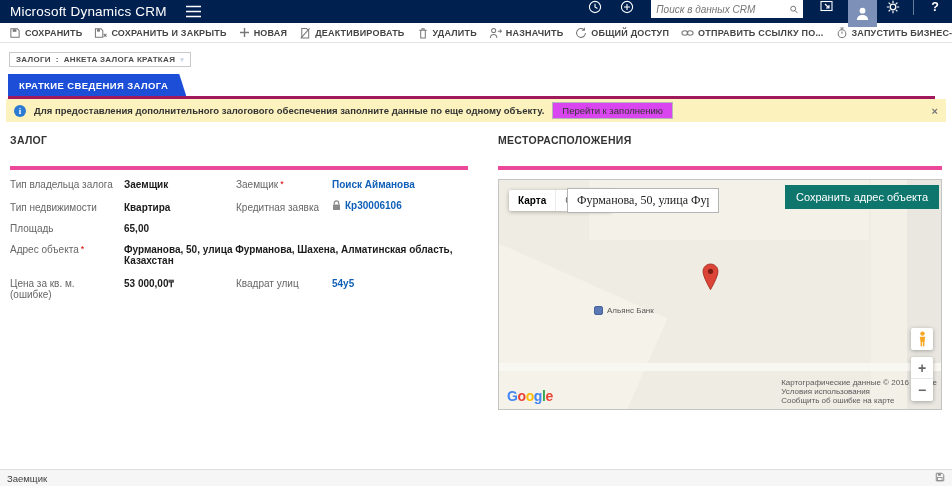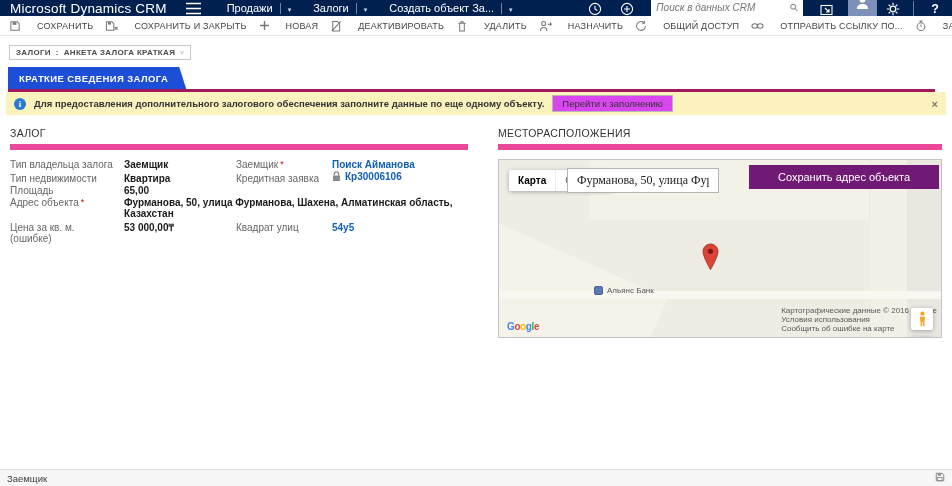--- a/index.html
+++ b/index.html
@@ -1,42 +1,42 @@
 <!DOCTYPE html>
 <html><head>
 <meta charset="utf-8">
 <style>
   * { margin:0; padding:0; box-sizing:border-box; }
   html,body { width:952px; height:486px; overflow:hidden; background:#fff;
               font-family:"Liberation Sans", sans-serif; position:relative; }
 
   
-  .topbar { height:16px; background:#002050; color:#fff; display:flex; align-items:center;
+  .topbar { height:23px; background:#002050; color:#fff; display:flex; align-items:center;
             padding:0 0 0 10px; }
   .brand { font-size:13.5px; letter-spacing:.2px; white-space:nowrap; }
   .hamburger { margin:0 14px 0 18px; display:flex; align-items:center; cursor:pointer; }
   .nav { display:flex; align-items:center; gap:0; font-size:11px; }
   .nav-item { display:flex; align-items:center; gap:7px; padding:0 11px; white-space:nowrap; cursor:pointer; }
   .navsep { width:1px; height:11px; background:rgba(255,255,255,.45); }
   .caret::after { content:"▾"; font-size:7px; color:#cdd6e8; }
-  .top-right { margin-left:auto; display:flex; align-items:flex-end; height:100%; }
+  .top-right { margin-left:auto; display:flex; align-items:flex-start; height:100%; }
   .top-icon { padding:0 9px; display:flex; align-items:center; cursor:pointer; }
   .searchbox { background:#fff; height:18px; width:152px; display:flex; align-items:center;
                padding:0 5px; margin:0 8px; }
   .searchbox input { border:0; outline:0; flex:1; font-size:10px; font-style:italic;
                      color:#444; font-family:"Liberation Sans",sans-serif; background:transparent; }
   .avatar { width:29px; height:27px; background:#7d90b7; display:flex; align-items:center;
             justify-content:center; margin-left:6px; cursor:pointer; }
   .topdiv { width:1px; height:15px; background:rgba(255,255,255,.4); margin:0 4px; }
   .help { font-size:12.5px; font-weight:bold; padding:0 13px; cursor:pointer; }
 
   
   .cmdbar { height:20px; display:flex; align-items:center; padding:0 9px; gap:12px;
             font-size:9px; color:#444; border-bottom:1px solid #e4e4e4; white-space:nowrap; }
-  .cmd { display:flex; align-items:center; gap:16px; cursor:pointer; letter-spacing:.2px; }
+  .cmd { display:flex; align-items:center; gap:4px; cursor:pointer; letter-spacing:.2px;font-weight:bold; }
   .cmd svg { flex:none; }
 
   
   .header { padding:5px 9px 0; }
   .breadcrumb { display:inline-flex; align-items:center; gap:5px; border:1px solid #c8c8c8;
                 font-size:8px; font-weight:bold; color:#4a4a4a; letter-spacing:.3px;
                 padding:2px 6px; cursor:pointer; }
   .title-row { display:flex; align-items:center; gap:10px; margin-top:1px; }
   .page-title { font-size:24px; font-weight:300; color:#404040; letter-spacing:-.2px; }
 
@@ -51,54 +51,54 @@
                display:flex; align-items:center; justify-content:center; }
   .info-icon::after { content:"i"; font-size:9px; font-weight:bold; font-family:"Liberation Serif",serif; }
   .note-btn { background:#d946ef; border:1px solid #b7b7b7; font-size:9.5px; color:#333;
               font-weight:normal; padding:2px 9px; cursor:pointer; white-space:nowrap; }
   .note-close { margin-left:auto; color:#777; font-size:11px; font-weight:bold; cursor:pointer; }
   .note-close::after { content:"×"; }
 
   
   .content { display:flex; padding:12px 10px 0 10px; gap:30px; }
   .form-col { width:458px; flex:none; }
-  .sec-title { font-size:10.5px; font-weight:normal; color:#333; letter-spacing:.3px;
-               padding-bottom:5px; border-bottom:6px solid #ec4899; }
+  .sec-title { font-size:10.5px; font-weight:bold; color:#333; letter-spacing:.3px;
+               padding-bottom:20px; border-bottom:4px solid #ec4899; }
   .fgrid { margin-top:9px; display:grid; grid-template-columns:114px 112px 96px 1fr;
-           row-gap:1px; font-size:10px; align-items:baseline; }
+           row-gap:10px; font-size:10px; align-items:baseline; }
   .flabel { color:#666; padding-right:6px; }
   .req > span::after { content:"*"; color:#d40000; margin-left:2px; font-size:9px; vertical-align:top; }
   .fvalue { font-weight:bold; color:#1b1b1b; display:flex; align-items:center; gap:4px; }
   .addr-span { grid-column:2 / 5; }
   a.flink { color:#1160B7; text-decoration:none; font-weight:bold; cursor:pointer; }
 
   
   .map-col { flex:1; }
-  .map { position:relative; margin-top:9px; height:179px; background:#efece3;
+  .map { position:relative; margin-top:9px; height:231px; background:#efece3;
          border:1px solid #c4c4c4; overflow:hidden; }
   .map .mb { position:absolute; }
   .mb-right  { right:0; top:0; width:34px; height:100%; background:#e9e7e0; }
   .mb-right2 { right:34px; top:0; width:36px; height:100%; background:#f3f0e8; }
   .mb-top    { left:90px; top:0; width:280px; height:60px; background:#f4f1e9; }
   .mb-diag   { left:-60px; top:90px; width:190px; height:230px; background:#f5f2ea; transform:rotate(24deg); }
   .mb-road   { left:0; bottom:38px; width:100%; height:8px; background:#f9f7f1; }
   .maptype { position:absolute; left:10px; top:10px; display:flex;
              box-shadow:0 1px 4px rgba(0,0,0,.3); border-radius:2px; overflow:hidden; }
   .mt-btn { background:#fff; font-size:10px; padding:5px 9px; color:#000; font-weight:bold; cursor:pointer; }
   .mt-btn.sat { color:#666; font-weight:normal; border-left:1px solid #ececec; }
   .addr-input { position:absolute; left:68px; top:8px; width:152px; background:#fff;
                 border:1px solid #b5b5b5; padding:4px 9px; font-family:"Liberation Serif",serif;
                 font-size:12px; color:#222; }
-  .savebtn { position:absolute; right:2px; top:5px; background:#701a75; color:#fff; border:0;
-             font-size:11px; padding:6px 29px; cursor:pointer; font-family:"Liberation Sans",sans-serif; }
+  .savebtn { position:absolute; right:2px; top:5px; background:#0f766e; color:#fff; border:0;
+             font-size:11px; padding:6px 11px; cursor:pointer; font-family:"Liberation Sans",sans-serif; }
   .marker { position:absolute; left:203px; top:83px; }
   .poi { position:absolute; left:95px; top:126px; display:flex; align-items:center; gap:4px;
          font-size:8px; color:#575757; }
   .poi-icon { width:9px; height:9px; background:#5b79b3; border:1px solid #47629d; border-radius:2px; }
-  .glogo { position:absolute; left:8px; bottom:5px; font-size:10px; font-weight:bold;
+  .glogo { position:absolute; left:8px; bottom:5px; font-size:14px; font-weight:bold;
            letter-spacing:-.4px; cursor:pointer; }
   .g-blue{color:#4285F4}.g-red{color:#EA4335}.g-yel{color:#FBBC05}.g-grn{color:#34A853}
   .attrib { position:absolute; right:4px; bottom:4px; font-size:8px; color:#5a5a5a;
             display:flex; white-space:nowrap;flex-direction:column; }
   .attrib .lnk { cursor:pointer; }
   .pegman { position:absolute; right:8px; top:148px; width:22px; height:22px; background:#fff;
             box-shadow:0 1px 4px rgba(0,0,0,.3); border-radius:2px; display:flex;
             align-items:center; justify-content:center; cursor:pointer; }
   .zoomctl { position:absolute; right:8px; top:177px; width:22px; background:#fff;
              box-shadow:0 1px 4px rgba(0,0,0,.3); border-radius:2px; text-align:center; }
@@ -114,37 +114,20 @@
 </head>
 <body>
 
 <div class="topbar">
   <span class="brand">Microsoft Dynamics CRM</span>
   <span class="hamburger">
     <svg width="17" height="13" viewBox="0 0 17 13">
         <path d="M1 1.5h15M1 6.5h15M1 11.5h15" stroke="#fff" stroke-width="1.7"></path>
       </svg>
   </span>
-  <div class="nav">
-    <span class="nav-item">
-      <span>Продажи</span>
-      <span class="navsep"></span>
-      <span class="caret"></span>
-    </span>
-    <span class="nav-item">
-      <span>Залоги</span>
-      <span class="navsep"></span>
-      <span class="caret"></span>
-    </span>
-    <span class="nav-item">
-      <span>Создать объект За...</span>
-      <span class="navsep"></span>
-      <span class="caret"></span>
-    </span>
-  </div>
   <div class="top-right">
     <span class="top-icon">
       <svg width="14" height="14" viewBox="0 0 14 14">
           <circle cx="7" cy="7" r="5.6" fill="none" stroke="#fff" stroke-width="1.1"></circle>
           <path d="M7 3.7V7l2.4 1.5" stroke="#fff" stroke-width="1.1" fill="none"></path>
         </svg>
     </span>
     <span class="top-icon">
       <svg width="14" height="14" viewBox="0 0 14 14">
           <circle cx="7" cy="7" r="5.6" fill="none" stroke="#fff" stroke-width="1.1"></circle>

